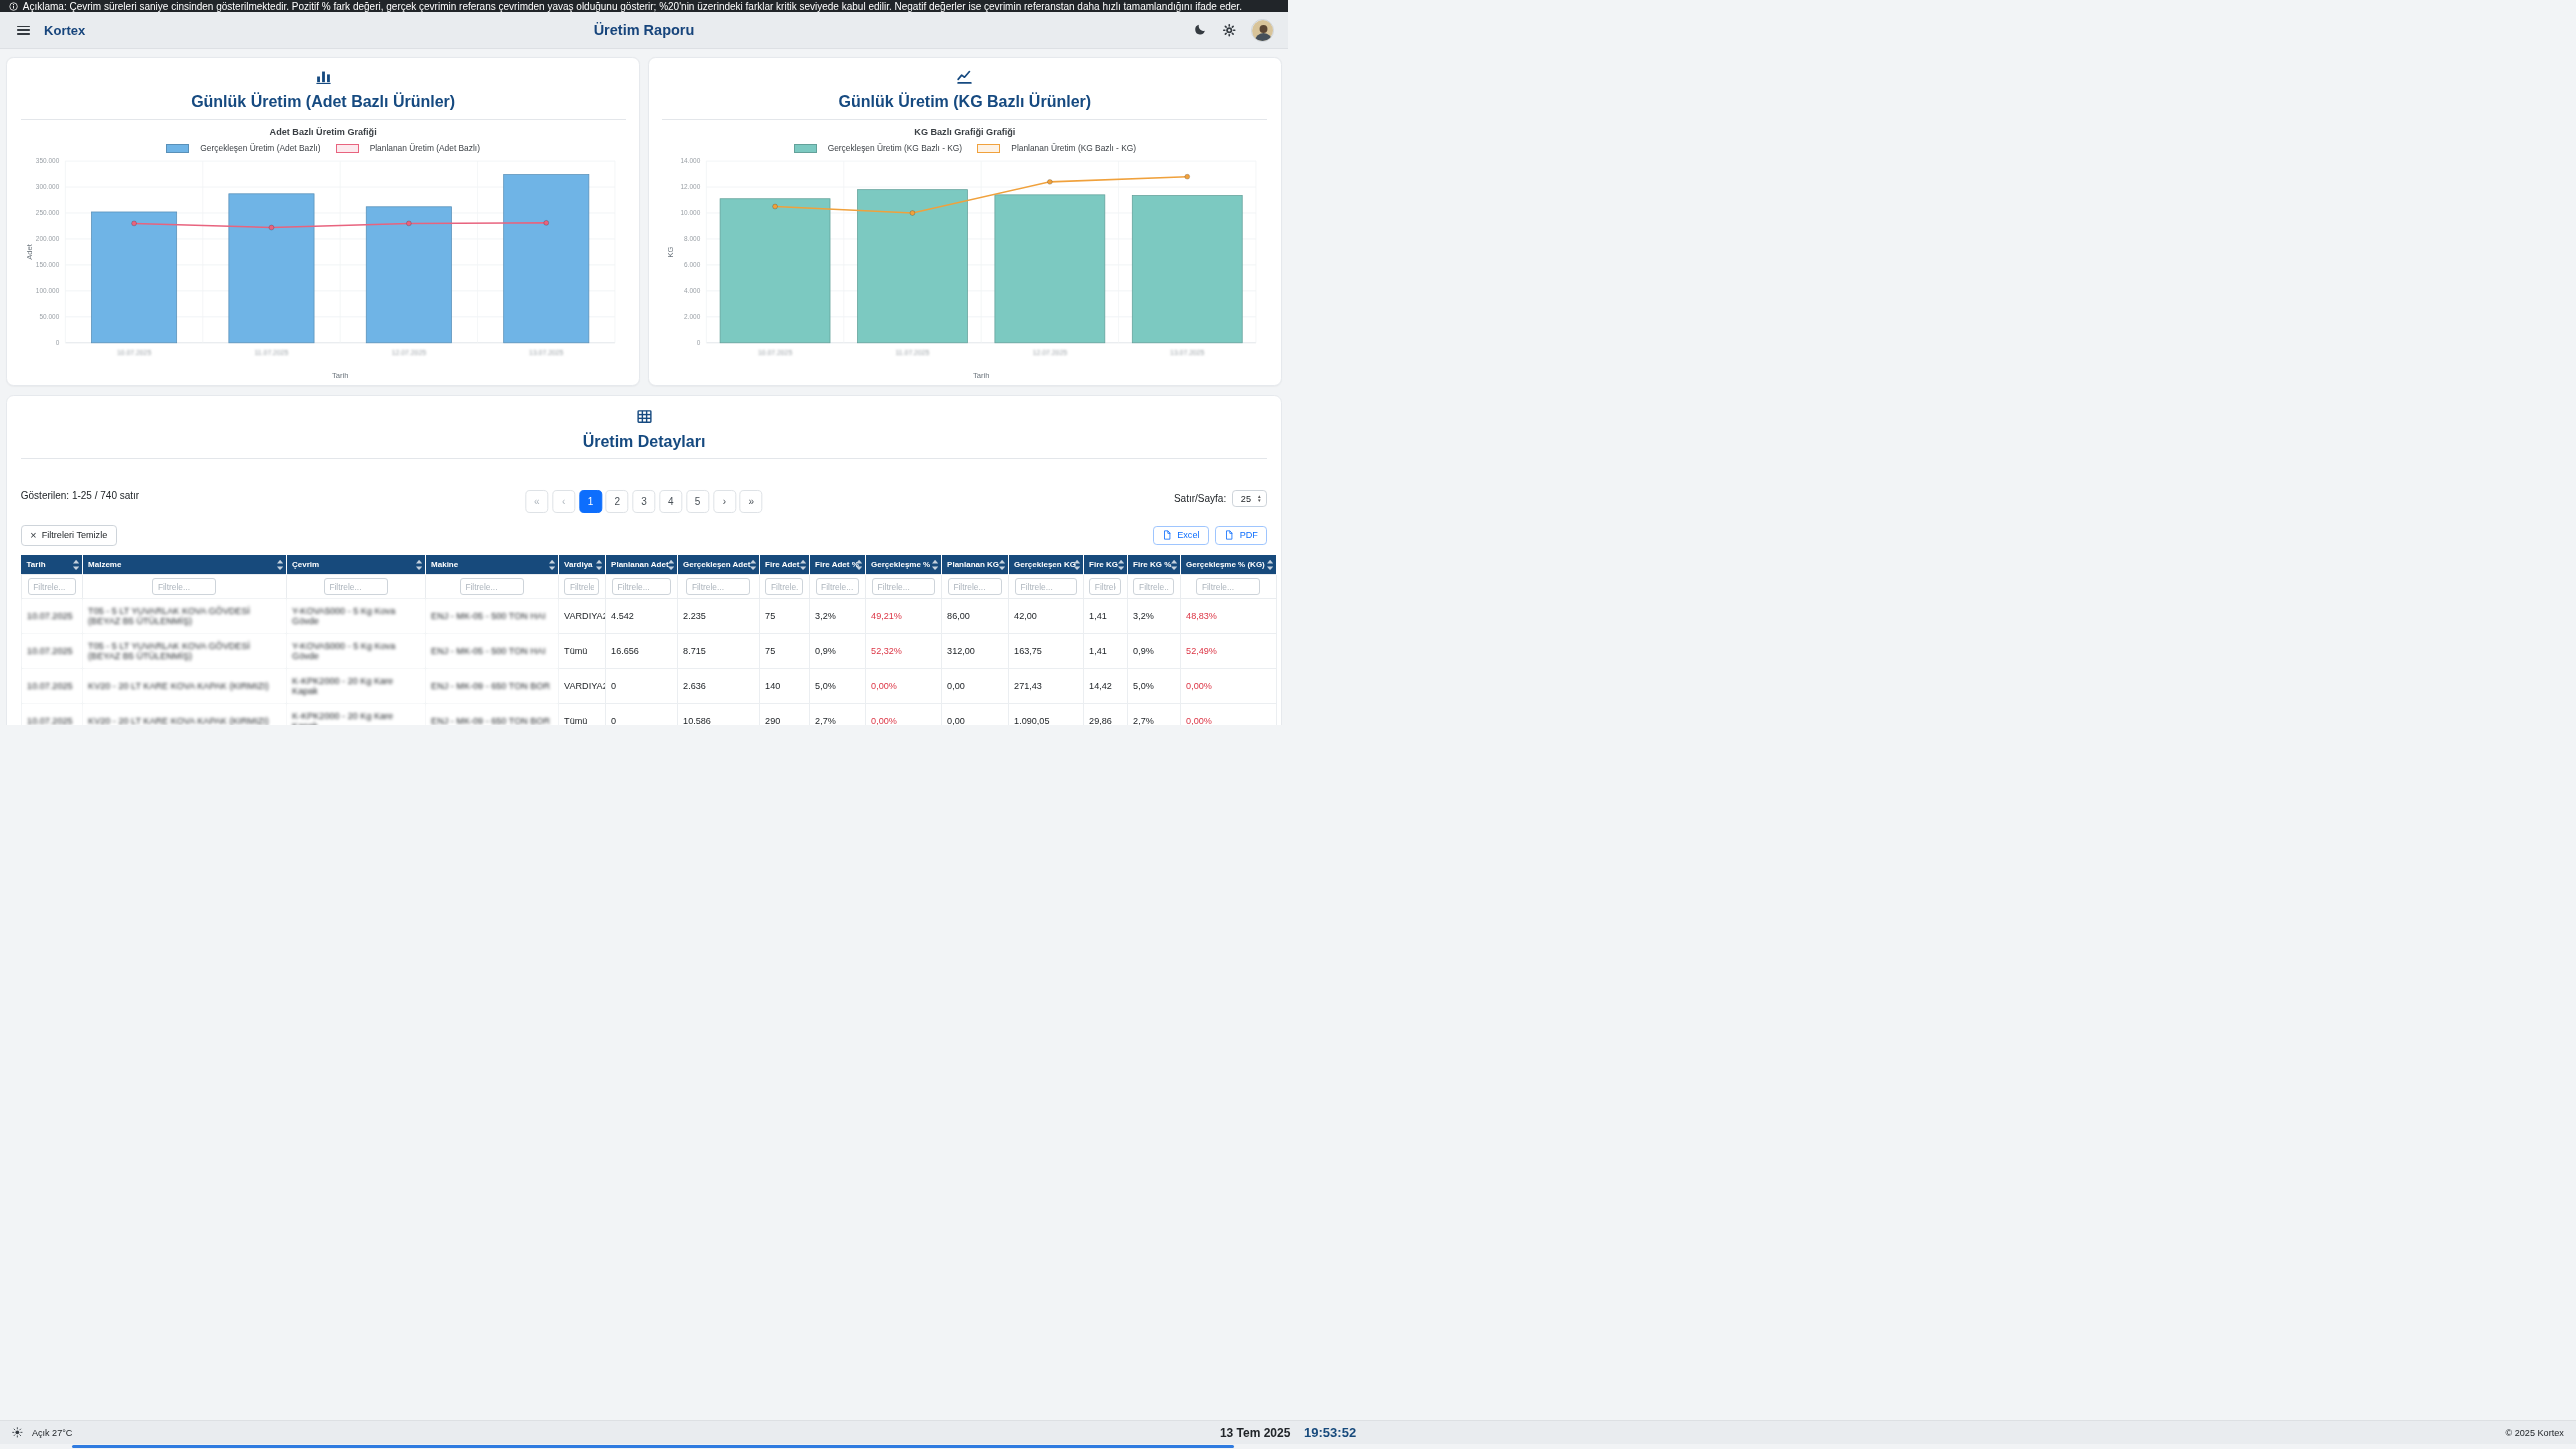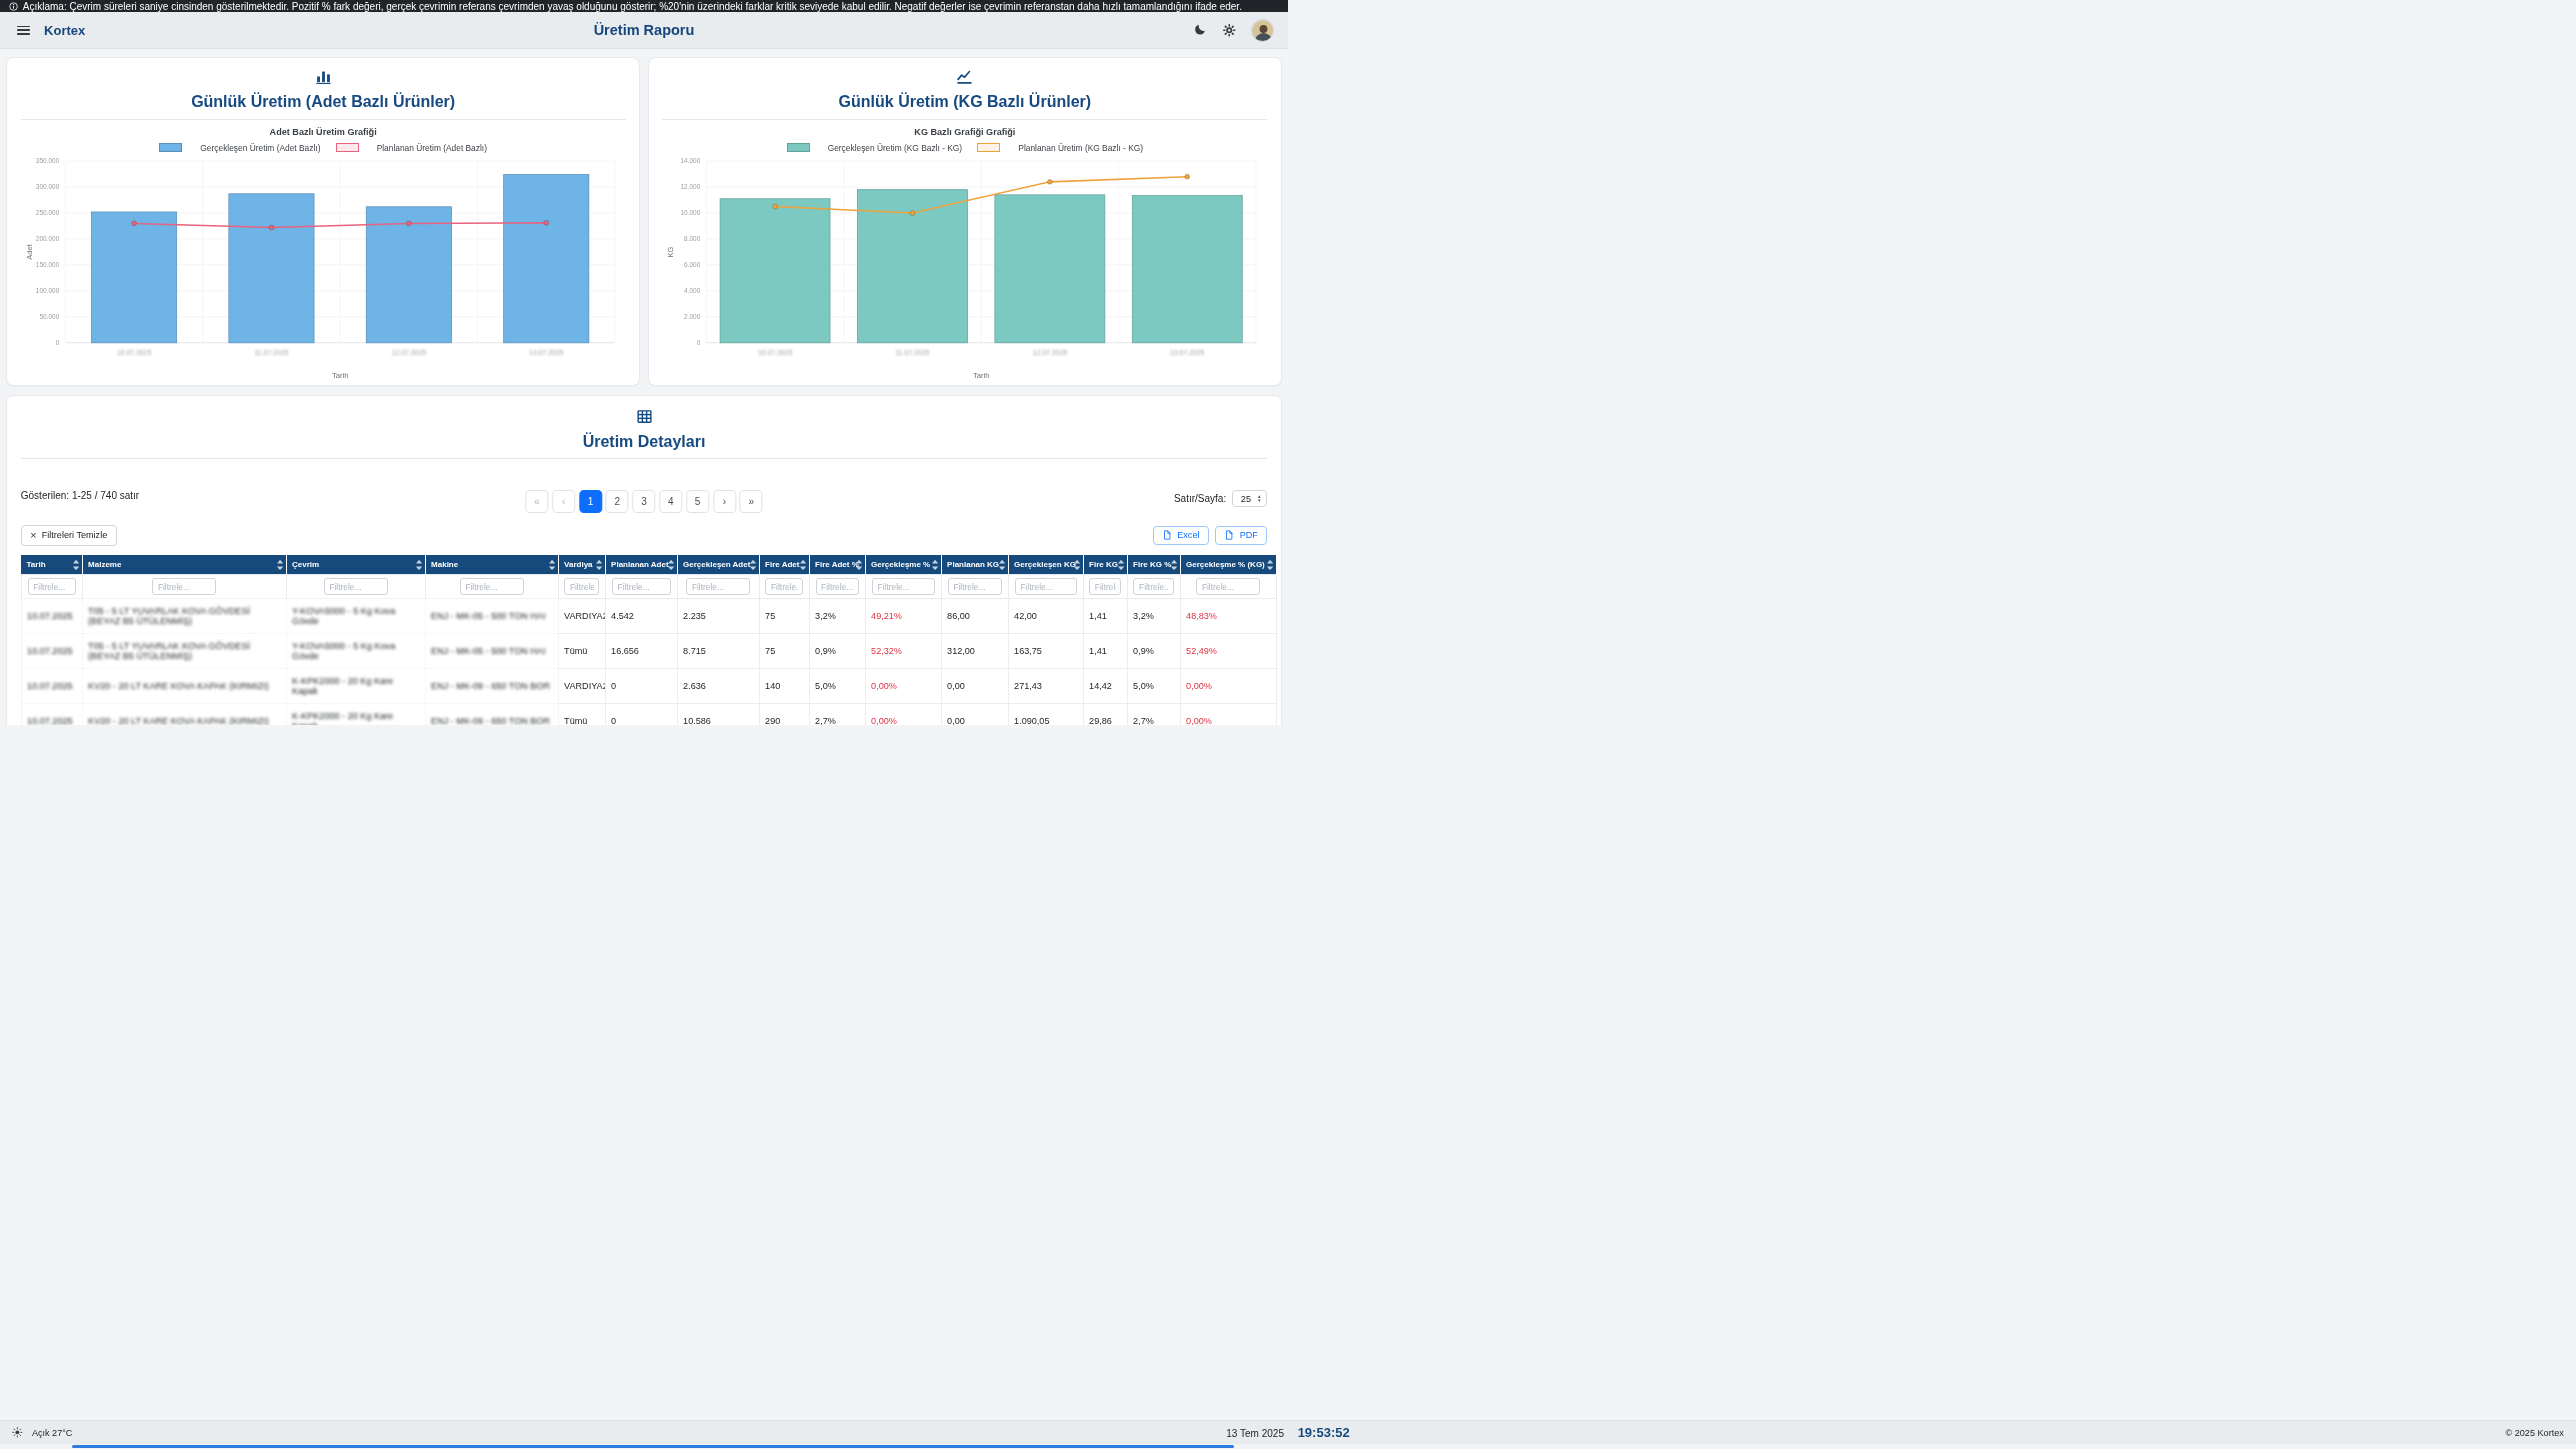--- a/index.html
+++ b/index.html
@@ -32,21 +32,21 @@
   
   .cards-row { display:flex; gap:7.6px; padding:7.6px 6.1px 3px; }
   .card {
     flex:1; background:#fff; border:0.8px solid #e6e9ed; border-radius:7.6px;
     padding:10.7px 13.7px 4.6px; box-shadow:0 0.8px 1.5px rgba(0,0,0,.04); height:329px; overflow:hidden;
   }
   .card-title, .section-title { display:flex; align-items:center; gap:7.6px; font-size:16px; font-weight:bold; color:#164a80;flex-direction:column; }
   .card hr, .details-card hr { border:0; border-top:0.8px solid #e3e6ea; margin:7.6px 0 3px; }
   .chart-title { text-align:center; font-size:9.1px; font-weight:bold; color:#3a3f44; margin-top:7.6px; }
   .legend { display:flex; justify-content:center; align-items:center; gap:15.2px; margin:6.1px 0 1.5px; font-size:8.4px; color:#3a3f44; }
-  .legend-item { display:inline-flex; align-items:flex-start; gap:18px; cursor:pointer; }
+  .legend-item { display:inline-flex; align-items:center; gap:11px; cursor:pointer; }
   .swatch { width:23px; height:9.1px; display:inline-block; }
   svg.chart { width:100%; height:229px; display:block; }
   
   .details-card {
     margin:6.1px 6.1px 0; background:#fff; border:0.8px solid #e6e9ed; border-radius:7.6px;
     padding:12.2px 13.7px 13.7px; min-height:320px;
   }
   .row-export { margin-top:9.1px; display:flex; gap:7.6px; }
   .btn {
     display:inline-flex; align-items:center; gap:5.3px; padding:3.8px 8.4px; background:#fff;
@@ -91,21 +91,21 @@
   }
   td.red { color:#dc3545; }
   td.blur, .blur-text { filter:blur(1.8px); user-select:none; }
   
   footer {
     position:fixed; left:0; right:0; bottom:4.6px; height:24.4px; background:#e9ecef;
     border-top:0.8px solid #dde0e3; display:flex; align-items:center; padding:0 12.2px; z-index:10;
   }
   .weather { display:flex; align-items:center; gap:9px; font-size:9.1px; }
   .foot-center { position:absolute; left:50%; transform:translateX(-50%); display:flex; align-items:baseline; gap:13.7px; }
-  .foot-date { font-size:10px; font-weight:normal; color:#212529; }
+  .foot-date { font-size:12px; font-weight:bold; color:#212529; }
   .foot-time { font-size:13px; font-weight:bold; color:#174a7c; }
   .copyright { margin-left:auto; font-size:9.1px; color:#212529; }
   .hscroll { position:fixed; left:0; right:0; bottom:0; height:4.6px; background:#f1f3f5; z-index:11; }
   .hscroll .thumb { position:absolute; left:72px; top:0.8px; width:1162px; height:3px; background:#2f7be0; border-radius:1.5px; cursor:grab; }
 </style>
 </head>
 <body>
 
 <div class="notice">
   <svg viewBox="0 0 16 16" width="9.1" height="9.1">

